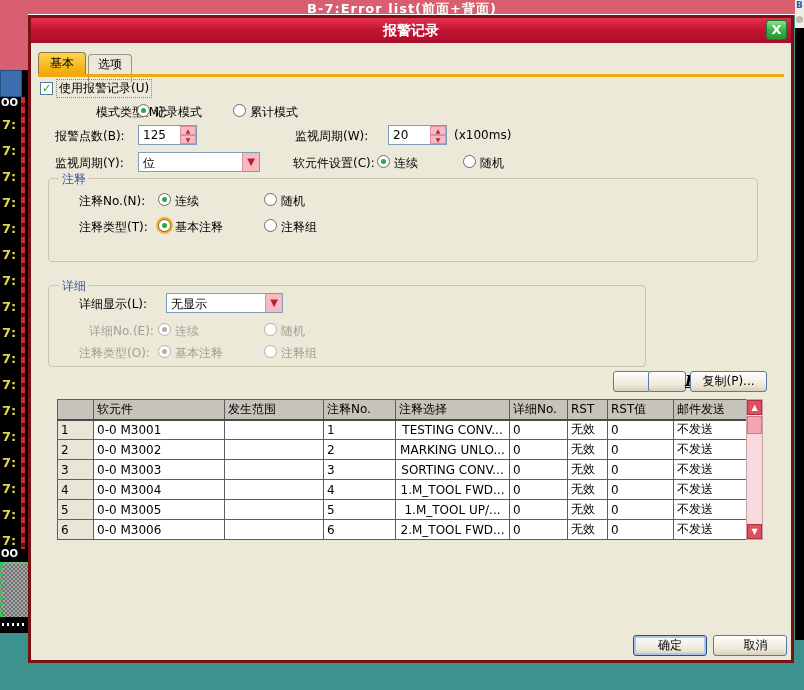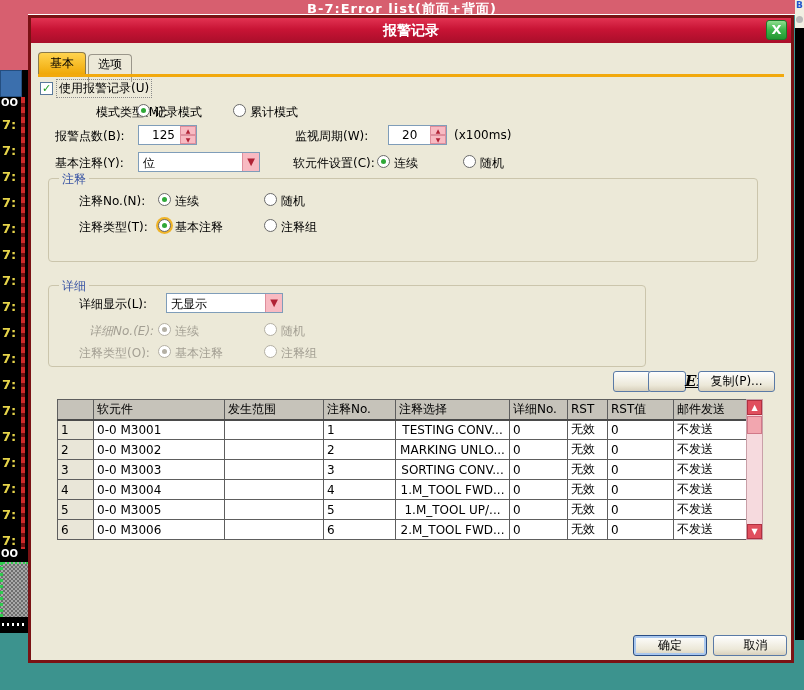--- a/index.html
+++ b/index.html
@@ -67,21 +67,21 @@
          font-size:11px; font-weight:bold; color:#1ca01c; line-height:12px; text-align:center; }
   .chk-label { position:absolute; outline:1px dotted #8a8a8a; padding:0 2px; white-space:nowrap; }
   .radio { position:absolute; width:13px; height:13px; border-radius:50%; background:#fff;
            border:1px solid #6a6a6a; }
   .radio.sel::after { content:""; position:absolute; left:3px; top:3px; width:5px; height:5px;
                       border-radius:50%; background:#2fa838; }
   .radio.gold { box-shadow:0 0 0 2px #f0b428; }
   .radio.off { border-color:#b4b0a4; }
   .radio.off.sel::after { background:#b4b0a4; }
   .spin { position:absolute; height:20px; background:#fff; border:1px solid #7f9db9; }
-  .spin .val { position:absolute; left:13px; top:2px; }
+  .spin .val { position:absolute; left:4px; top:2px; }
   .spin .btns { position:absolute; right:0; top:0; bottom:0; width:16px; }
   .spin .btns div { height:50%; background:#f8bac2; border:1px solid #de8e9c; color:#b02235;
                     font-size:6px; line-height:8px; text-align:center; cursor:pointer; }
   .combo { position:absolute; height:20px; background:#fff; border:1px solid #7f9db9; }
   .combo .val { position:absolute; left:4px; top:2px; }
   .combo .drop { position:absolute; right:0; top:0; bottom:0; width:17px; background:#f8bac2;
                  border-left:1px solid #de8e9c; color:#b02235; font-size:10px; font-weight:bold;
                  text-align:center; line-height:18px; cursor:pointer; }
   .group { position:absolute; border:1px solid #cbc5ac; border-radius:4px; }
   .group .legend { position:absolute; left:10px; top:-8px; background:#ece9d8; padding:0 3px;
@@ -193,21 +193,21 @@
     <div class="lbl" style="left:264px;top:85px;">监视周期(W):</div>
     <div class="spin" style="left:357px;top:82px;width:59px;">
       <div class="val">20</div>
       <div class="btns">
         <div>▲</div>
         <div>▼</div>
       </div>
     </div>
     <div class="lbl" style="left:423px;top:85px;">(x100ms)</div>
 
-    <div class="lbl" style="left:24px;top:112px;">基本注释(Y):</div>
+    <div class="lbl" style="left:24px;top:112px;">监视周期(Y):</div>
     <div class="combo" style="left:107px;top:109px;width:122px;">
       <div class="val">位</div>
       <div class="drop">▼</div>
     </div>
     <div class="lbl" style="left:262px;top:112px;">软元件设置(C):</div>
     <div class="radio sel" style="left:346px;top:112px;"></div>
     <div class="lbl" style="left:363px;top:112px;">连续</div>
     <div class="radio" style="left:432px;top:112px;"></div>
     <div class="lbl" style="left:449px;top:112px;">随机</div>
 
@@ -225,35 +225,35 @@
       <div class="lbl" style="left:232px;top:40px;">注释组</div>
     </div>
 
     <div class="group" style="left:17px;top:242px;width:598px;height:82px;">
       <div class="legend">详细</div>
       <div class="lbl" style="left:30px;top:10px;">详细显示(L):</div>
       <div class="combo" style="left:117px;top:7px;width:117px;">
         <div class="val">无显示</div>
         <div class="drop">▼</div>
       </div>
-      <div class="lbl dis" style="left:40px;top:37px;font-style:italic;">详细No.(E):</div>
+      <div class="lbl dis" style="left:40px;top:37px;">详细No.(E):</div>
       <div class="radio off sel" style="left:109px;top:37px;"></div>
       <div class="lbl dis" style="left:126px;top:37px;">连续</div>
       <div class="radio off" style="left:215px;top:37px;"></div>
       <div class="lbl dis" style="left:232px;top:37px;">随机</div>
       <div class="lbl dis" style="left:30px;top:59px;">注释类型(O):</div>
       <div class="radio off sel" style="left:109px;top:59px;"></div>
       <div class="lbl dis" style="left:126px;top:59px;">基本注释</div>
       <div class="radio off" style="left:215px;top:59px;"></div>
       <div class="lbl dis" style="left:232px;top:59px;">注释组</div>
     </div>
 
     <div class="xpbtn imx" style="left:582px;top:328px;width:32px;">Im</div>
     <div class="xpbtn imx" style="left:617px;top:328px;width:32px;">Ex</div>
-    <div class="xpbtn" style="left:659px;top:328px;width:77px;margin-left:8px;">复制(P)...</div>
+    <div class="xpbtn" style="left:659px;top:328px;width:77px;">复制(P)...</div>
 
     <div class="grid-wrap">
       <table class="grid">
         <colgroup>
           <col style="width:36px">
             <col style="width:131px">
             <col style="width:99px">
           <col style="width:72px">
             <col style="width:114px">
             <col style="width:58px">

